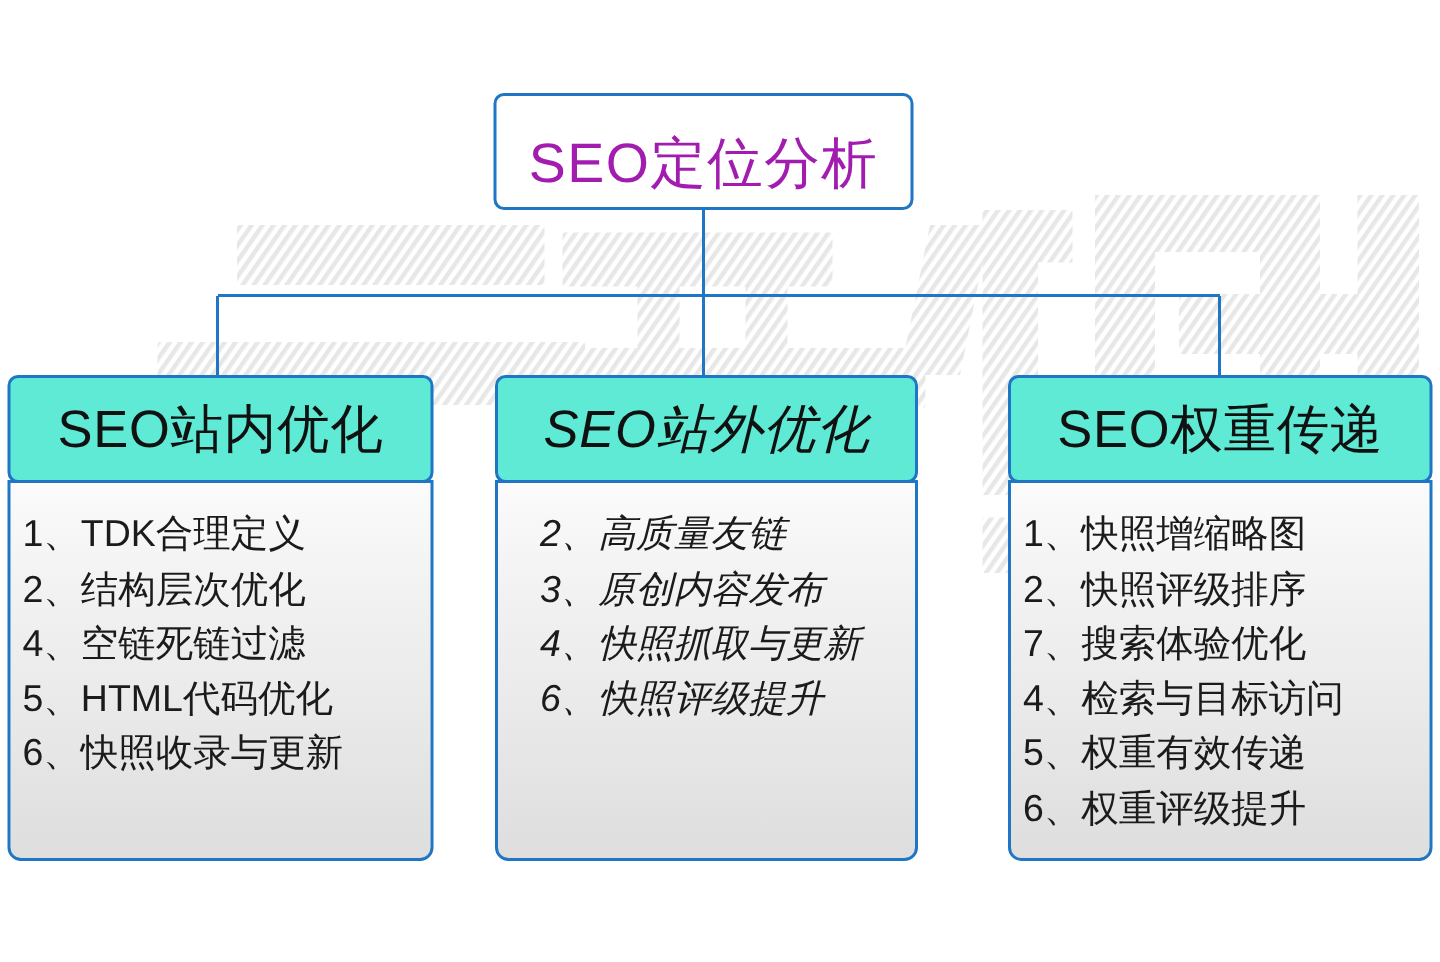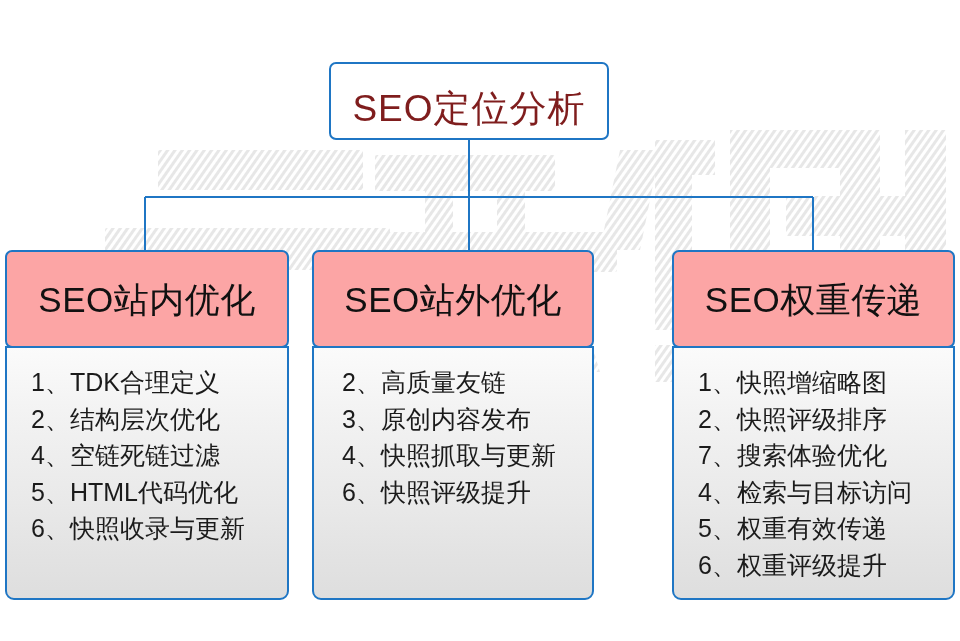--- a/index.html
+++ b/index.html
@@ -24,36 +24,36 @@
   
   .root-box{
     position:absolute;left:329px;top:62px;width:280px;height:78px;
     box-sizing:border-box;
     border:2px solid #1f76c4;border-radius:7px;
     background:#ffffff;
     display:flex;align-items:center;justify-content:center;
     z-index:3;
   }
   .root-box .txt{
-    font-size:37px;color:#7f1d1d;letter-spacing:1px;white-space:nowrap;
+    font-size:37px;color:#a21caf;letter-spacing:1px;white-space:nowrap;
     line-height:1;
     margin-top:15px;
   }
 
   
   .col{position:absolute;top:250px;z-index:3;}
   .col-0{left:5px;width:284px;}
-  .col-1{left:312px;width:282px;}
+  .col-1{left:330px;width:282px;font-style:italic;}
   .col-2{left:672px;width:283px;}
 
   .col-head{
     box-sizing:border-box;
-    height:98px;
+    height:72px;
     border:2px solid #1f76c4;border-radius:7px;
-    background:#fca5a5;
+    background:#5eead4;
     display:flex;align-items:center;justify-content:center;
     position:relative;z-index:2;
   }
   .col-head .txt{
     font-size:35px;color:#111;white-space:nowrap;line-height:1;letter-spacing:0.5px;
   }
 
   .col-body{
     box-sizing:border-box;
     margin-top:-2px;
@@ -63,21 +63,21 @@
     background:linear-gradient(180deg,#fbfbfb 0%,#f2f2f2 28%,#e9e9e9 62%,#e2e2e2 85%,#dedede 100%);
     padding:16px 0 0 0;
     position:relative;z-index:1;
     overflow:hidden;
   }
   .item-list{list-style:none;margin:0;padding:0;}
   .item{
     font-size:25px;color:#1b1b1b;
     line-height:36.5px;
     white-space:nowrap;
-    padding-left:24px;
+    padding-left:8px;
   }
   .col-1 .item{padding-left:28px;}
   .col-2 .item{}
 </style>
 </head>
 <body>
 
 <div id="stage">
 
   <div id="watermark">

